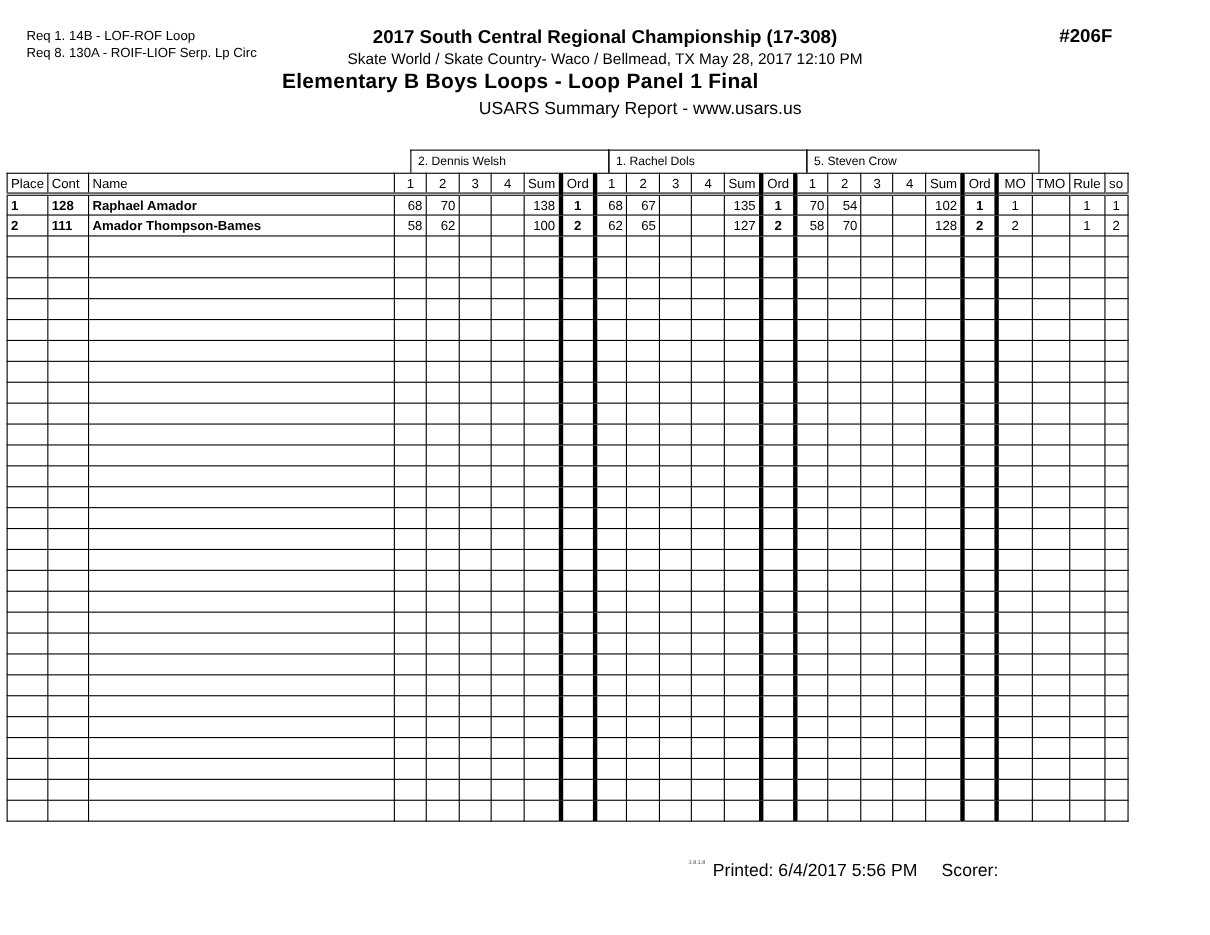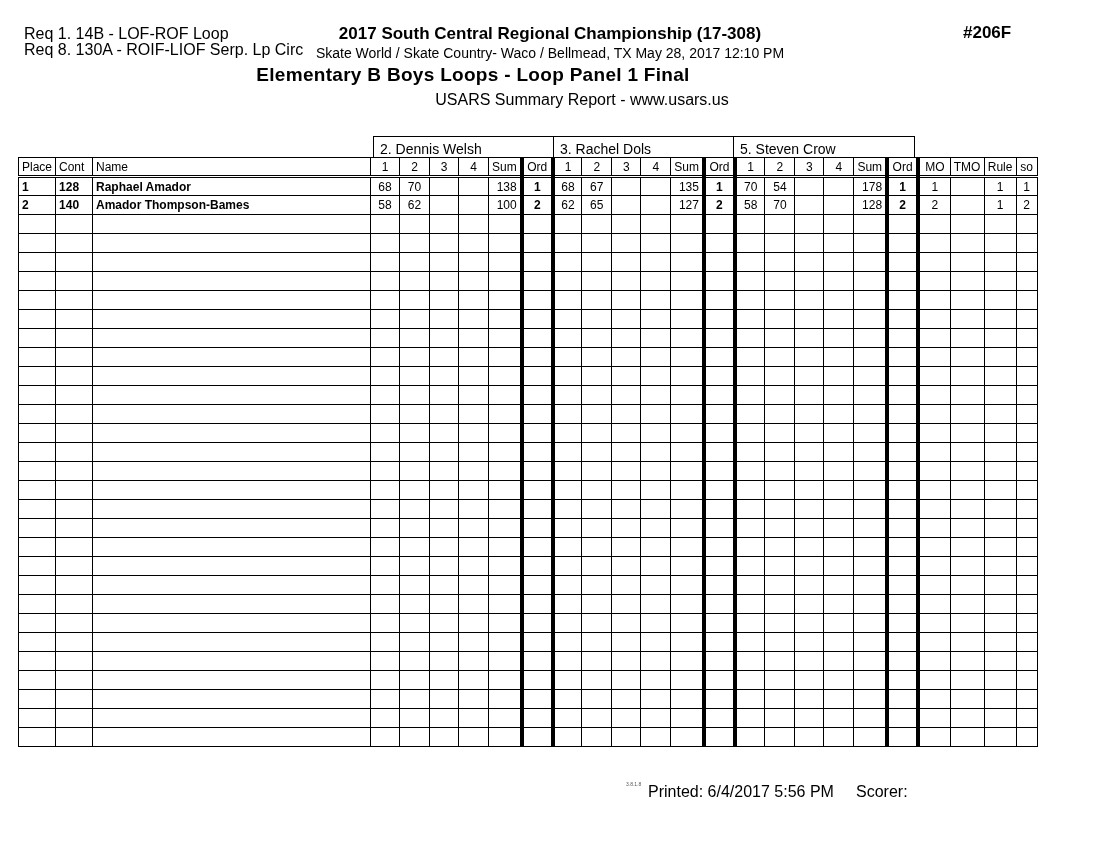--- a/index.html
+++ b/index.html
@@ -1,34 +1,34 @@
 <!DOCTYPE html>
 <html><head>
 <meta charset="utf-8">
 <style>
   html, body { margin:0; padding:0; background:#ffffff; }
   body { width:1100px; height:850px; position:relative; overflow:hidden;
          font-family:"Liberation Sans", sans-serif; color:#000; }
   .abs { position:absolute; white-space:nowrap; }
-  .req { font-size:16px; left:24px; }
+  .req { font-size:12px; left:24px; }
   .title { font-size:17px; font-weight:bold; left:0; width:1100px; text-align:center; }
   .subtitle { font-size:14px; left:0; width:1100px; text-align:center; }
   .event { font-size:19px; font-weight:bold; left:0; width:946px; text-align:center; letter-spacing:0.3px; }
   .report { font-size:16px; left:0; width:1100px; text-align:center; }
   .eventno { font-size:17px; font-weight:bold; left:963px; top:23px; }
 
   .judge-box { position:absolute; top:136px; height:21px; border:1px solid #000; border-bottom:none;
-               font-size:14px; box-sizing:border-box; padding:4px 0 0 6px; }
-
-  table.grid { position:absolute; left:18px; top:157px; border-collapse:collapse; table-layout:fixed; }
+               font-size:11px; box-sizing:border-box; padding:4px 0 0 6px; }
+
+  table.grid { position:absolute; left:6px; top:157px; border-collapse:collapse; table-layout:fixed; }
   table.grid td, table.grid th { border:1px solid #000; height:19px; padding:0 3px; font-size:12px;
         font-weight:normal; overflow:hidden; white-space:nowrap; box-sizing:border-box; }
   table.grid th { text-align:center; border-bottom:3px double #000; }
   table.grid th.left { text-align:left; }
-  table.grid td.num { text-align:center;margin-left:25px; }
+  table.grid td.num { text-align:right;margin-left:25px; }
   table.grid td.sum { text-align:right; }
   table.grid td.ord { text-align:center; font-weight:bold; }
   table.grid td.ctr { text-align:center; }
   table.grid td.bold { font-weight:bold; }
   table.grid .thickL { border-left:4px solid #000; }
   table.grid tr.last td { border-bottom:1.5px solid #000; }
   table.grid { border:1.5px solid #000; }
 
   .footer { font-size:16px; top:783px; }
   .version { font-size:5px; color:#555; left:626px; top:781px; }
@@ -39,22 +39,22 @@
 <div class="abs req" style="top:25px;">Req  1.  14B - LOF-ROF Loop</div>
 <div class="abs req" style="top:41px;">Req  8.  130A - ROIF-LIOF Serp. Lp Circ</div>
 
 <div class="abs title" style="top:24px;">2017 South Central Regional Championship (17-308)</div>
 <div class="abs subtitle" style="top:45px;">Skate World / Skate Country- Waco / Bellmead, TX  May 28, 2017  12:10 PM</div>
 <div class="abs event" style="top:64px;">Elementary B Boys Loops - Loop Panel 1 Final</div>
 <div class="abs report" style="top:91px;padding-left:32px;">USARS Summary Report - www.usars.us</div>
 <div class="abs eventno">#206F</div>
 
 <div class="judge-box" style="left:373px; width:181px;">2.  Dennis Welsh</div>
-<div class="judge-box" style="left:553px; width:181px;">3.  Rachel Dols</div>
-<div class="judge-box" style="left:733px; width:182px;">5.  Steven Crow</div>
+<div class="judge-box" style="left:553px; width:181px;">1.  Rachel Dols</div>
+<div class="judge-box" style="left:733px; width:212px;">5.  Steven Crow</div>
 
 <table class="grid">
   <colgroup>
     <col style="width:36px">
       <col style="width:37px">
       <col style="width:278px">
     <col style="width:29px">
       <col style="width:30px">
       <col style="width:29px">
       <col style="width:30px">
@@ -124,30 +124,30 @@
       <td class="num thickL">68</td>
       <td class="num">67</td>
       <td class="num"></td>
       <td class="num"></td>
       <td class="sum">135</td>
       <td class="ord thickL">1</td>
       <td class="num thickL">70</td>
       <td class="num">54</td>
       <td class="num"></td>
       <td class="num"></td>
-      <td class="sum">178</td>
+      <td class="sum">102</td>
       <td class="ord thickL">1</td>
       <td class="ctr thickL">1</td>
       <td class="ctr"></td>
       <td class="ctr">1</td>
       <td class="ctr">1</td>
     </tr>
     <tr>
       <td class="bold">2</td>
-      <td class="bold">140</td>
+      <td class="bold">111</td>
       <td class="bold">Amador Thompson-Bames</td>
       <td class="num">58</td>
       <td class="num">62</td>
       <td class="num"></td>
       <td class="num"></td>
       <td class="sum">100</td>
       <td class="ord thickL">2</td>
       <td class="num thickL">62</td>
       <td class="num">65</td>
       <td class="num"></td>

